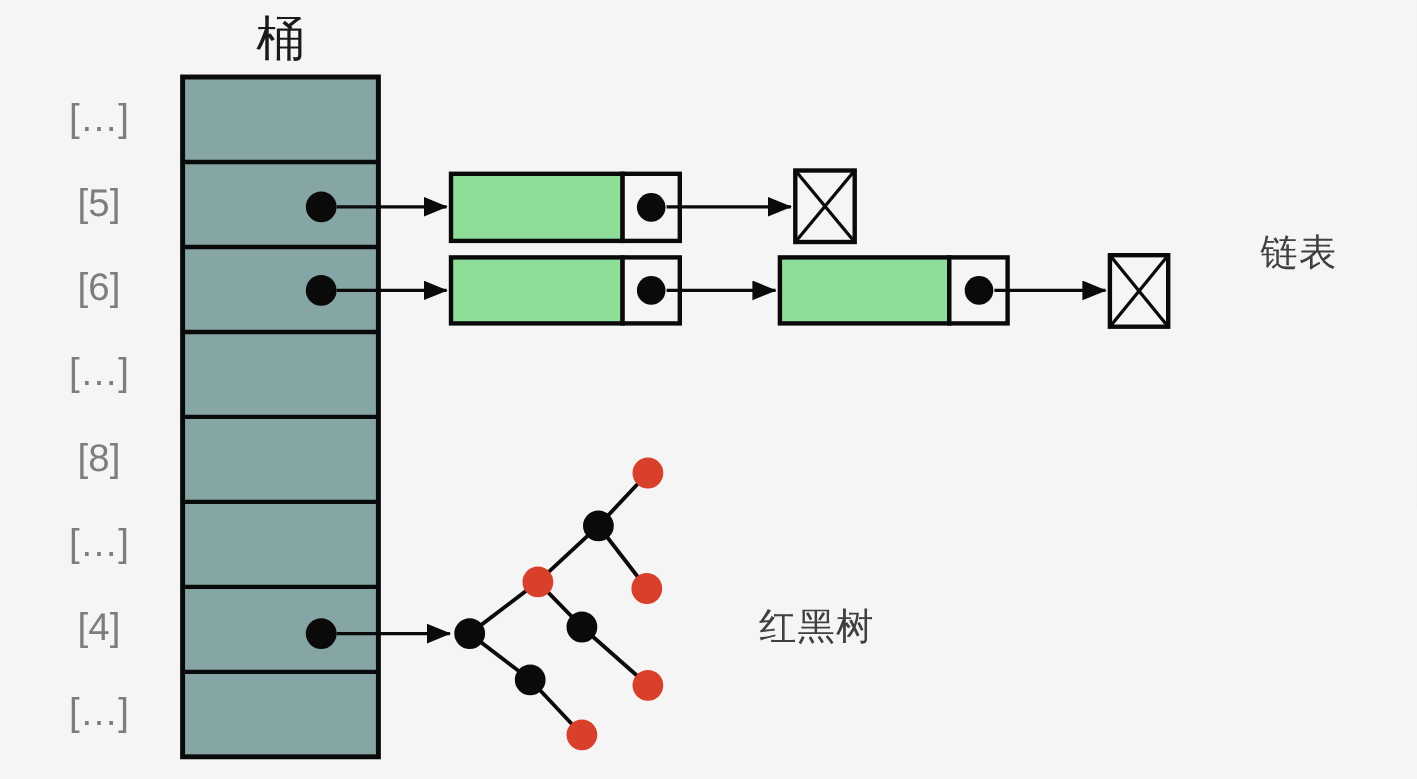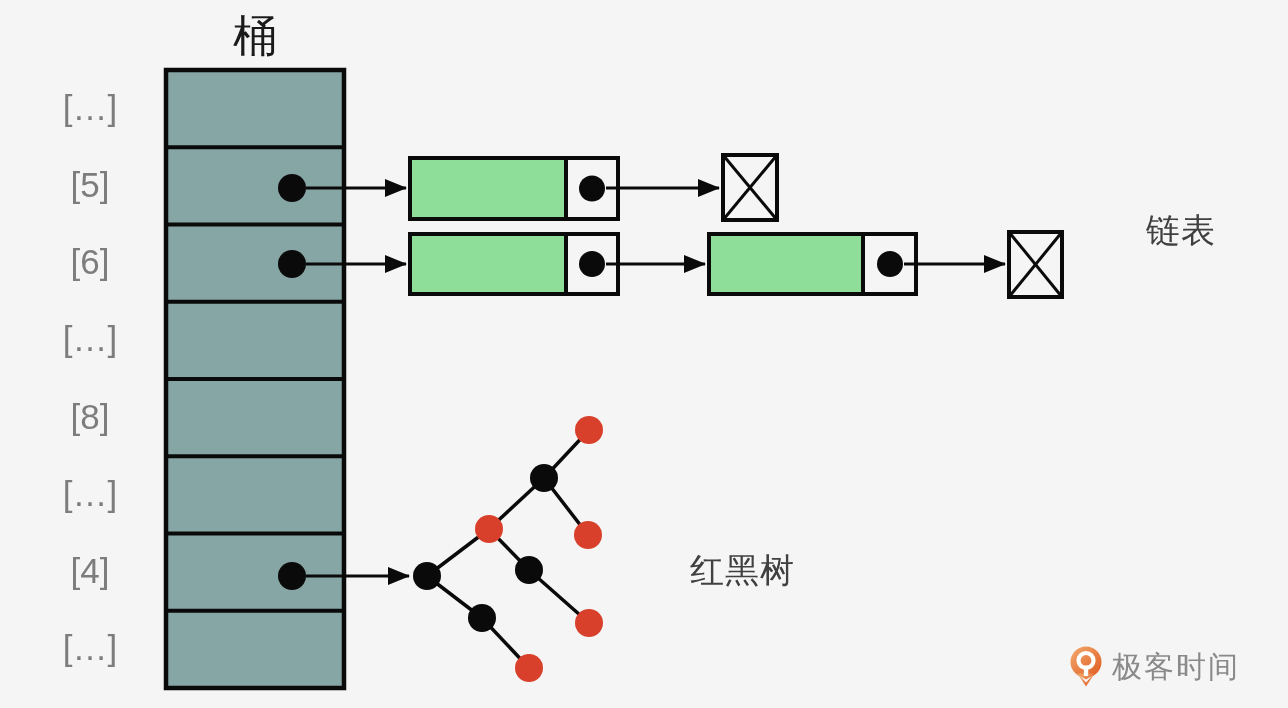--- a/index.html
+++ b/index.html
@@ -119,30 +119,14 @@
   <div class="abs idx-label" style="top:244px">[6]</div>
   <div class="abs idx-label" style="top:321px">[…]</div>
   <div class="abs idx-label" style="top:399px">[8]</div>
   <div class="abs idx-label" style="top:476px">[…]</div>
   <div class="abs idx-label" style="top:553px">[4]</div>
   <div class="abs idx-label" style="top:630px">[…]</div>
 
   <div class="abs anno ll">链表</div>
   <div class="abs anno rb">红黑树</div>
 
-  <div class="abs logo">
-    <svg width="33" height="42" viewBox="0 0 33 42">
-      <circle cx="16" cy="16" r="15.5" fill="url(#lg2)"></circle>
-      <defs>
-        <linearGradient id="lg2" x1="0" y1="0" x2="1" y2="1">
-          <stop offset="0" stop-color="#f3aa6e"></stop>
-          <stop offset="1" stop-color="#df5a20"></stop>
-        </linearGradient>
-      </defs>
-      <path d="M7.5,27.5 L16,40.5 L24.5,27.5 Z" fill="url(#lg2)"></path>
-      <path d="M10,30 L16,36.5 L22,30 L16,33.5 Z" fill="#f4f5f4"></path>
-      <circle cx="16" cy="14.5" r="7.5" fill="none" stroke="#ffffff" stroke-width="4.2"></circle>
-      <rect x="13.8" y="19.5" width="4.4" height="10.5" fill="#ffffff"></rect>
-    </svg>
-    <span class="logo-text">极客时间</span>
-  </div>
 
 </div>
 
 </body></html>

